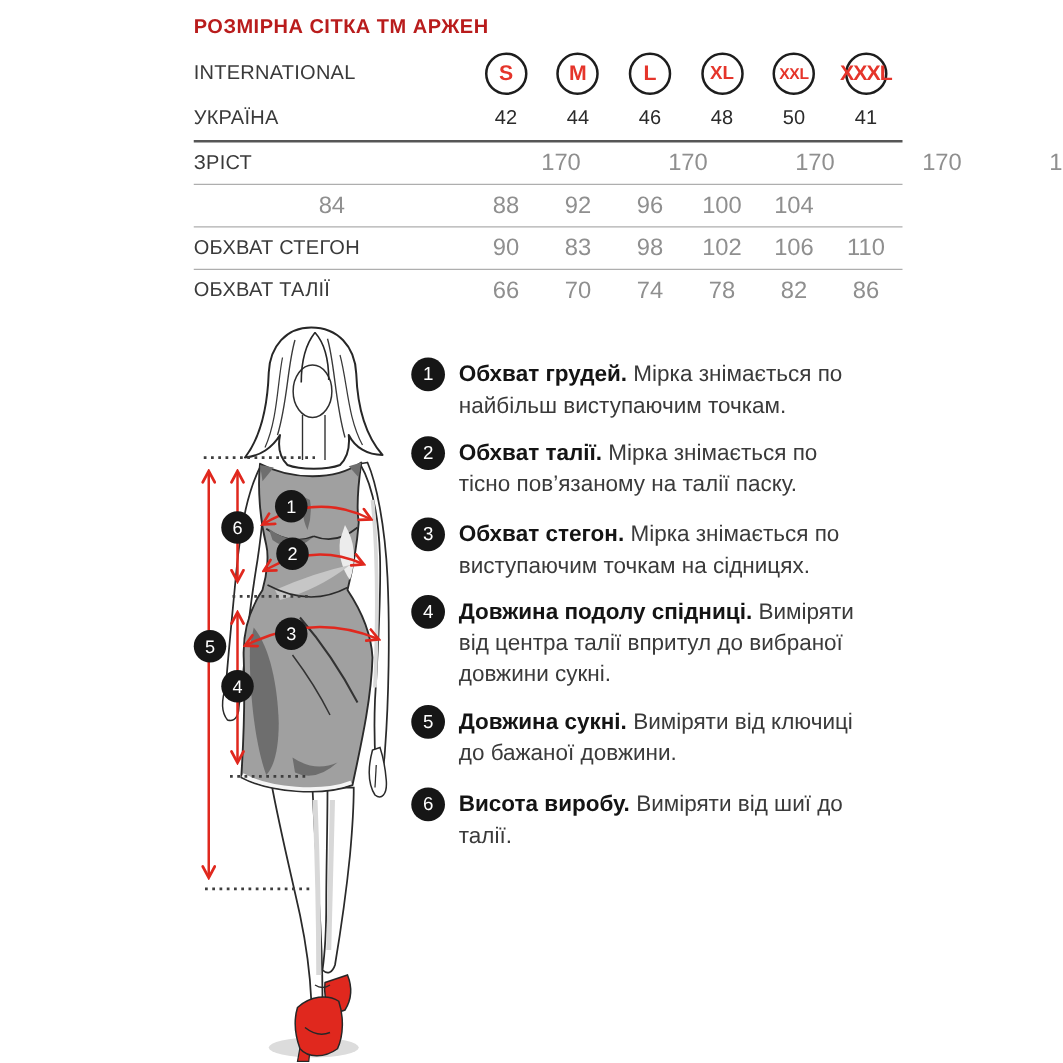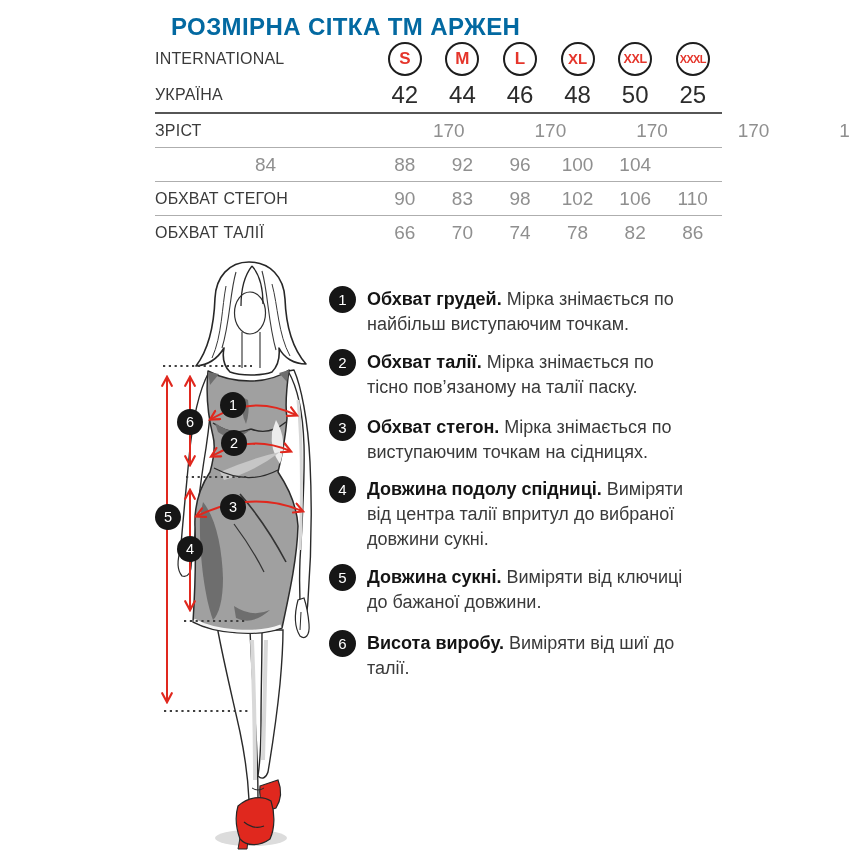--- a/index.html
+++ b/index.html
@@ -5,48 +5,48 @@
   html,body{margin:0;padding:0;}
   body{
     width:850px;height:850px;position:relative;background:#ffffff;
     font-family:"Liberation Sans","DejaVu Sans",sans-serif;
     -webkit-font-smoothing:antialiased;
   }
   .abs{position:absolute;}
 
   
   .page-title{
-    left:171px;top:13px;
-    font-size:24px;font-weight:bold;color:#0369a1;letter-spacing:.4px;
+    left:155px;top:13px;
+    font-size:16px;font-weight:bold;color:#b91c1c;letter-spacing:.4px;
   }
 
   
   .size-table{left:155px;top:40px;width:567px;}
   .trow{display:grid;grid-template-columns:221px repeat(6,57.6px);align-items:center;}
   .r-int{height:37px;}
   .r-ukr{height:35px;}
   .r-data{height:33px;}
   .div-strong{border-top:2px solid #565656;gap:44px;}
   .div-light{border-top:1px solid #aeaeae;}
   .tlabel{
     font-size:16px;color:#3a3a3a;letter-spacing:.2px;white-space:nowrap;
   }
   .tcell{justify-self:center;text-align:center;}
   .val-gray{font-size:19px;color:#8f8f8f;}
-  .val-ukr{font-size:24px;color:#2b2b2b;}
+  .val-ukr{font-size:16px;color:#2b2b2b;}
   .circle{
     justify-self:center;
     width:30px;height:30px;border:2px solid #1d1d1d;border-radius:50%;
     display:flex;align-items:center;justify-content:center;
     color:#e5352b;font-weight:bold;
   }
   .sz-s,.sz-m,.sz-l{font-size:17px;}
   .sz-xl{font-size:15px;}
   .sz-xxl{font-size:12.5px;letter-spacing:-.3px;text-align:center;}
-  .sz-xxxl{font-size:11px;letter-spacing:-.7px;}
+  .sz-xxxl{font-size:17px;letter-spacing:-.7px;}
 
   
   .instructions{left:329px;top:284px;width:410px;}
   .instr{position:absolute;left:0;display:flex;gap:11px;}
   .i1{top:2px;} .i2{top:65px;} .i3{top:130px;} .i4{top:192px;} .i5{top:280px;} .i6{top:346px;}
   .badge{
     flex:0 0 auto;width:27px;height:27px;border-radius:50%;
     background:#161616;color:#ffffff;font-size:15px;
     display:flex;align-items:center;justify-content:center;
   }
@@ -89,21 +89,21 @@
         <span>XXXL</span>
       </span>
   </div>
   <div class="trow r-ukr">
     <div class="tlabel">УКРАЇНА</div>
     <div class="tcell val-ukr">42</div>
     <div class="tcell val-ukr">44</div>
     <div class="tcell val-ukr">46</div>
     <div class="tcell val-ukr">48</div>
     <div class="tcell val-ukr">50</div>
-    <div class="tcell val-ukr">25</div>
+    <div class="tcell val-ukr">41</div>
   </div>
   <div class="trow r-data div-strong">
     <div class="tlabel">ЗРІСТ</div>
     <div class="tcell val-gray">170</div>
     <div class="tcell val-gray">170</div>
     <div class="tcell val-gray">170</div>
     <div class="tcell val-gray">170</div>
     <div class="tcell val-gray">170</div>
     <div class="tcell val-gray">170</div>
   </div>

